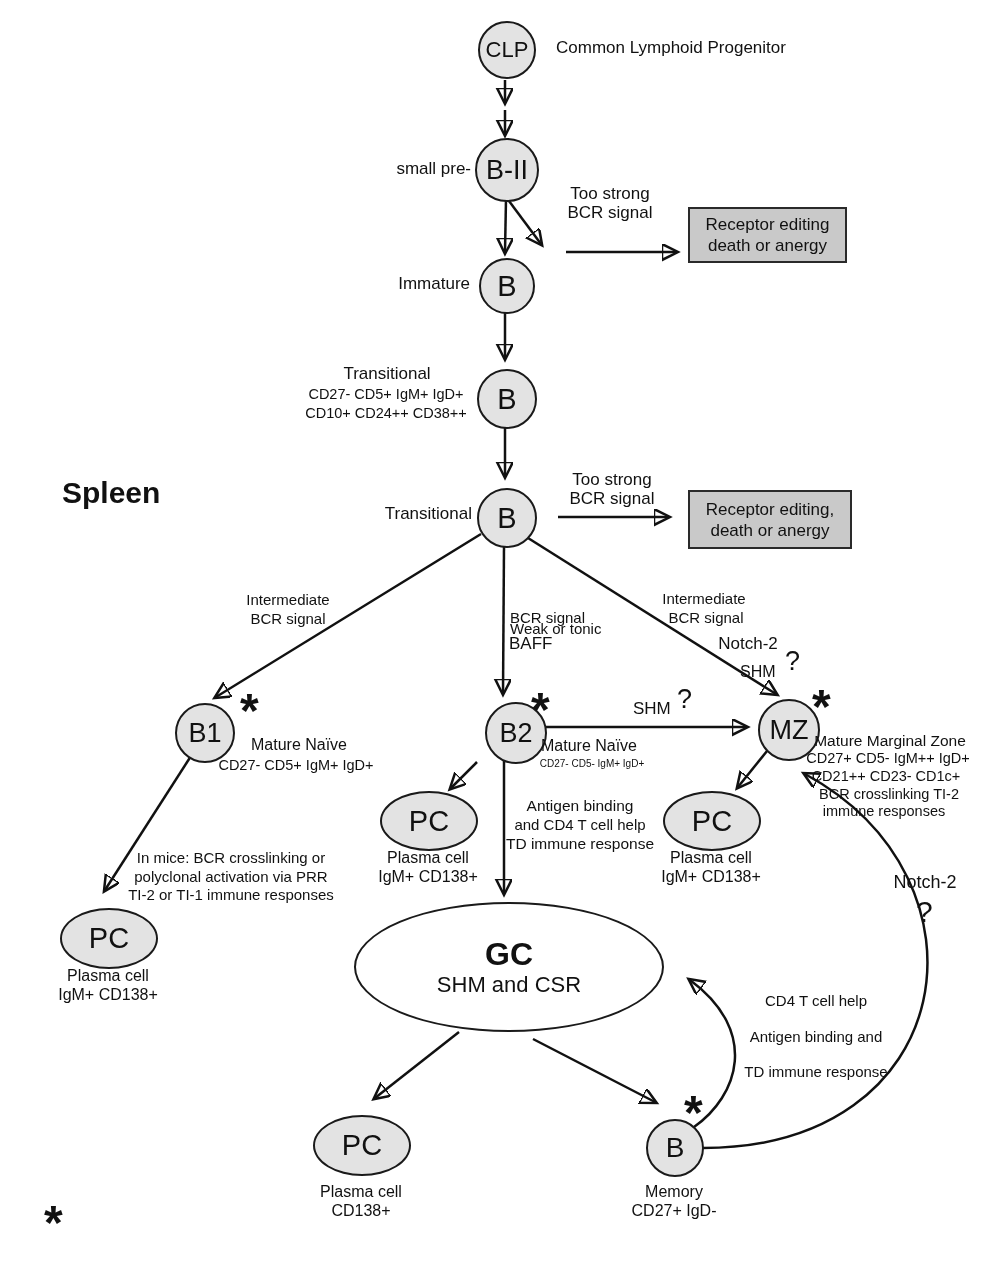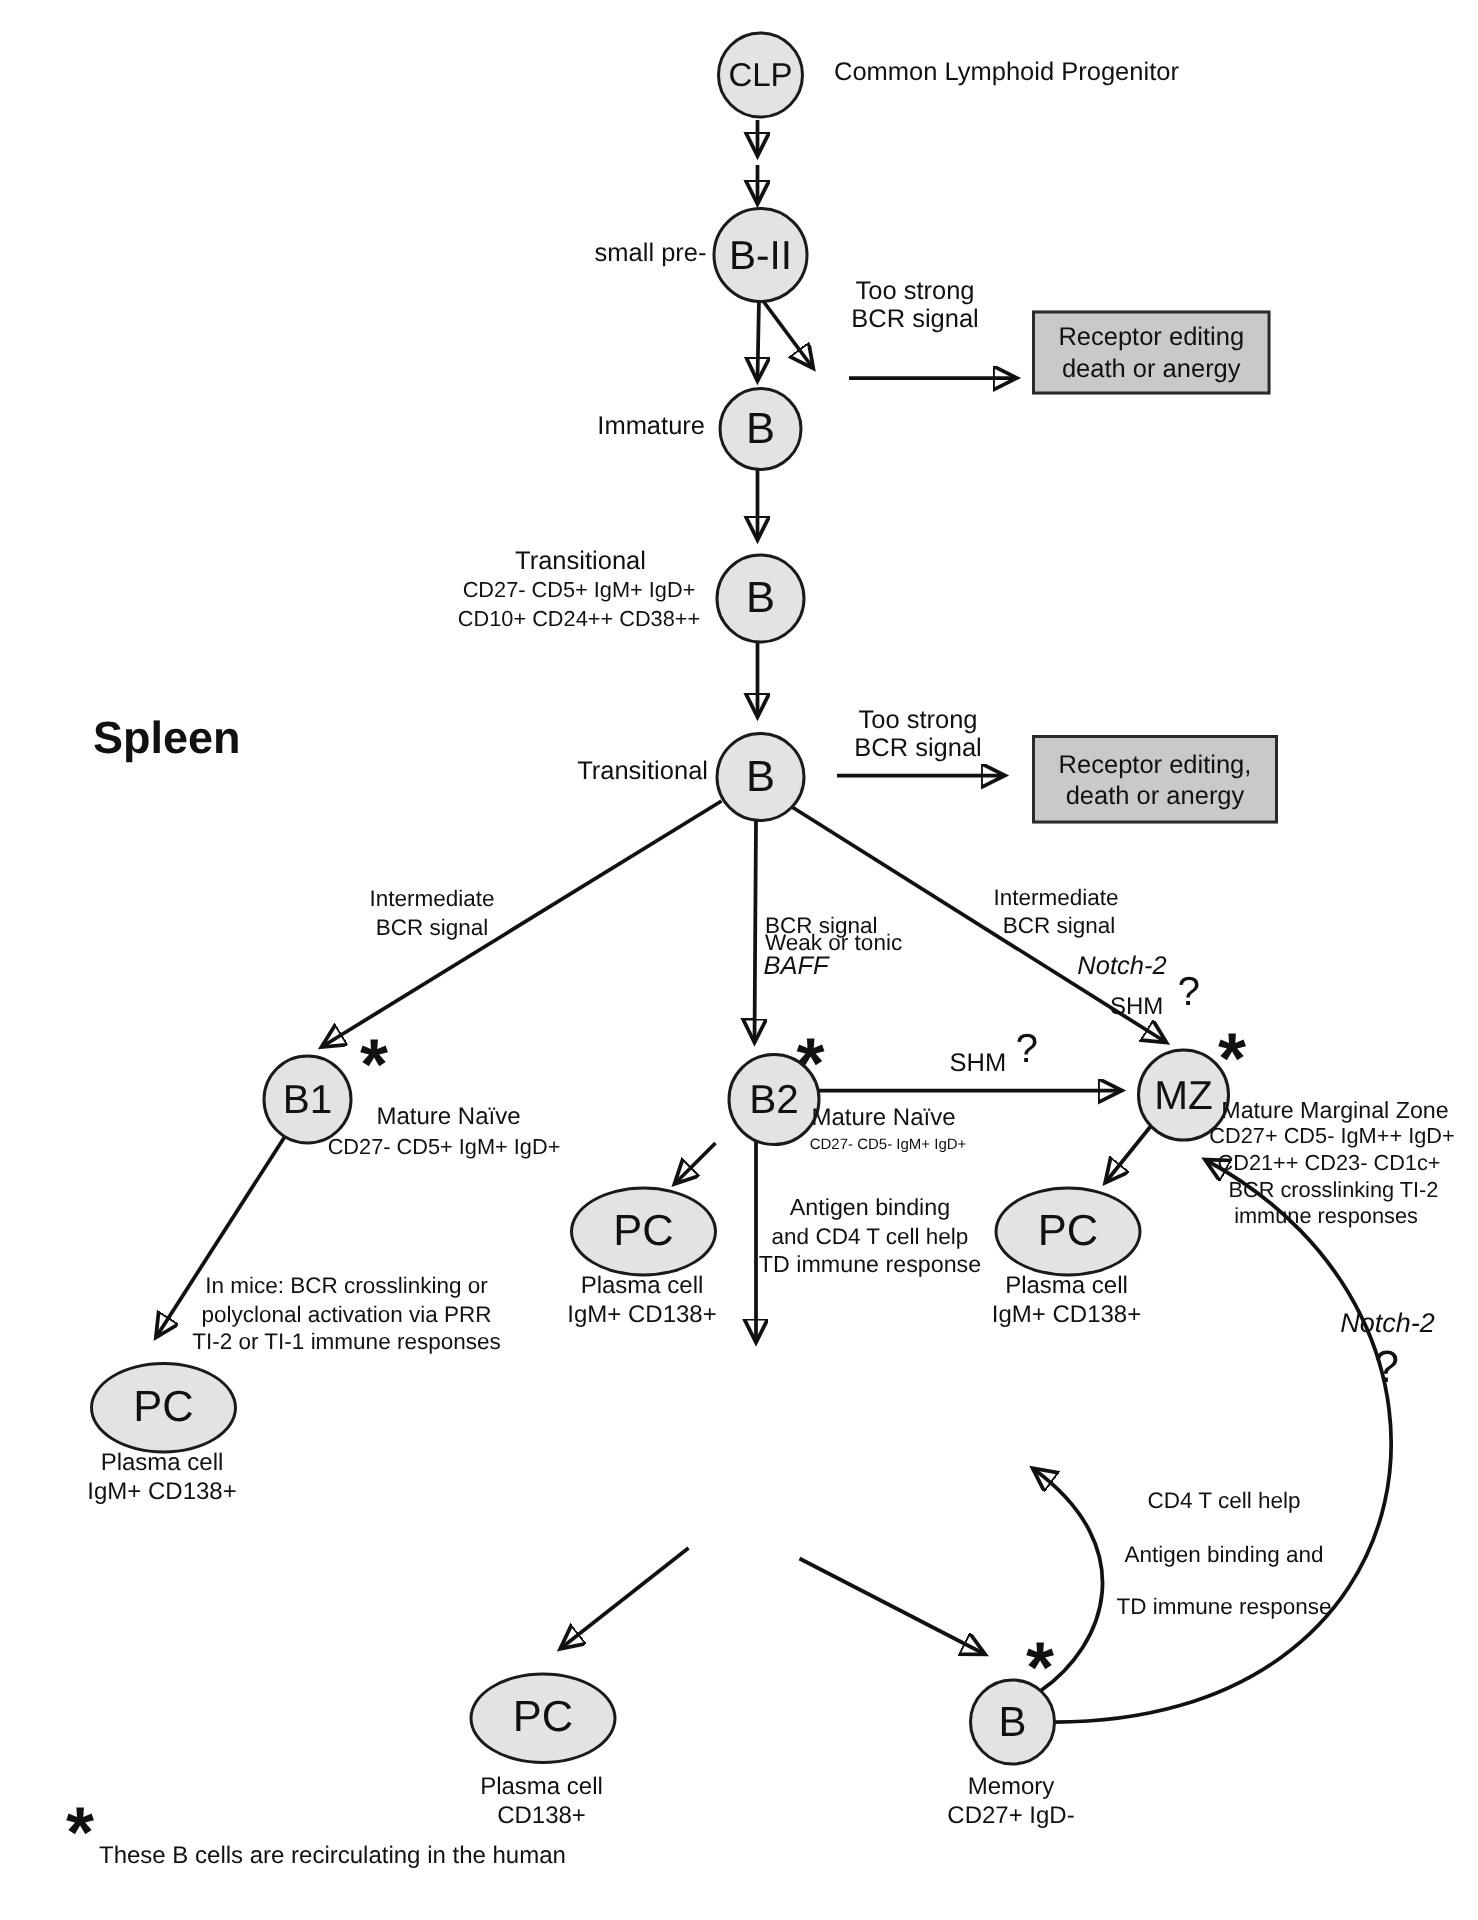--- a/index.html
+++ b/index.html
@@ -11,21 +11,21 @@
   .gc-node{background:#fff;flex-direction:column;line-height:1.1}
   .gc-t{font-weight:bold;font-size:32px}
   .gc-s{font-size:22px}
   .boxn{position:absolute;z-index:2;background:#c9c9c9;border:2px solid #2a2a2a;
         display:flex;flex-direction:column;align-items:center;justify-content:center;
         font-size:17px;line-height:21px}
   .tl{position:absolute;z-index:3;white-space:nowrap;font-size:15px;line-height:1.15}
   .c{transform:translateX(-50%)}
   .r{transform:translateX(-100%)}
   .b{font-weight:bold}
-  .i{font-style:italic}
+  .i{}
   .star{position:absolute;z-index:3;font-weight:bold;font-size:48px;line-height:26px}
   .q{position:absolute;z-index:3;font-size:27px;line-height:1}
   svg path, svg line{stroke:#111;stroke-width:2.5;fill:none}
 </style>
 </head>
 <body>
 
 <div class="canvas">
 
   <svg class="layer" width="985" height="1280">
@@ -92,20 +92,24 @@
   <div class="node" style="left:663px;top:791px;width:94px;height:56px;font-size:29px">
     <span>PC</span>
     </div>
   <div class="node" style="left:60px;top:908px;width:94px;height:57px;font-size:29px">
     <span>PC</span>
     </div>
   <div class="node" style="left:313px;top:1115px;width:94px;height:57px;font-size:29px">
     <span>PC</span>
     </div>
 
+  <div class="node gc-node" style="left:354px;top:902px;width:306px;height:126px">
+    <div class="gc-t">GC</div>
+    <div class="gc-s">SHM and CSR</div>
+  </div>
 
   <div class="boxn" style="left:688px;top:207px;width:155px;height:52px">
     <div>Receptor editing</div>
     <div>death or anergy</div>
   </div>
   <div class="boxn" style="left:688px;top:490px;width:160px;height:55px">
     <div>Receptor editing,</div>
     <div>death or anergy</div>
   </div>
 
@@ -173,15 +177,14 @@
   <div class="tl c" style="left:231px;top:886px">TI-2 or TI-1 immune responses</div>
 
   <div class="tl c" style="left:816px;top:1028px">Antigen binding and</div>
   <div class="tl c" style="left:816px;top:992px">CD4 T cell help</div>
   <div class="tl c" style="left:816px;top:1063px">TD immune response</div>
 
   <div class="tl c i" style="left:925px;top:872px;font-size:18px">Notch-2</div>
   <div class="q" style="left:916px;top:897px;font-size:30px">?</div>
 
   <div class="star" style="left:44px;top:1210px">*</div>
-  <div class="tl" style="left:66px;top:1229px;font-size:16px">These B cells are recirculating in the human</div>
 
 </div>
 
 </body></html>

